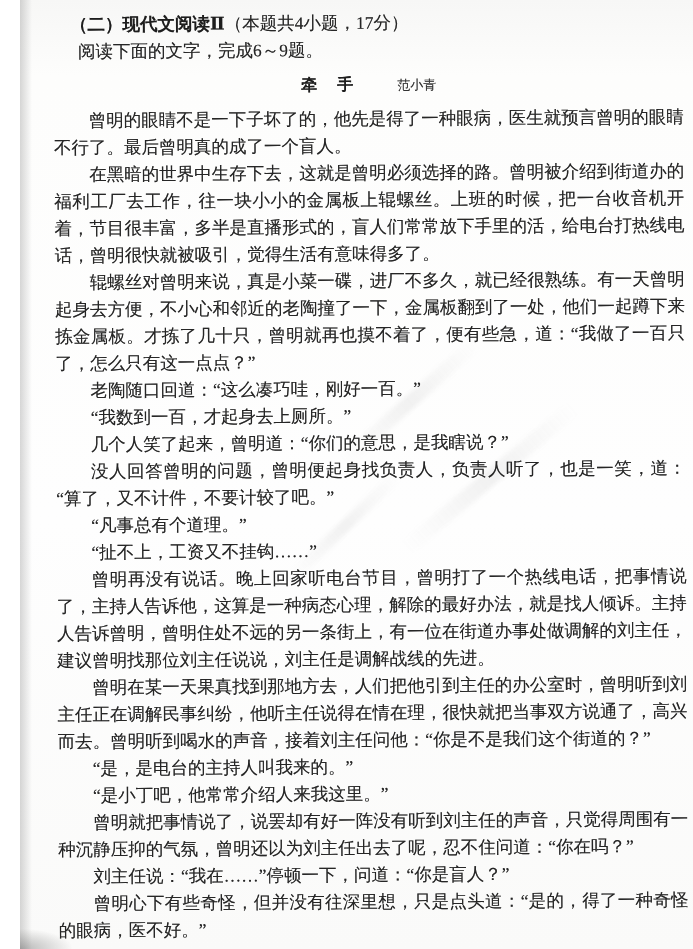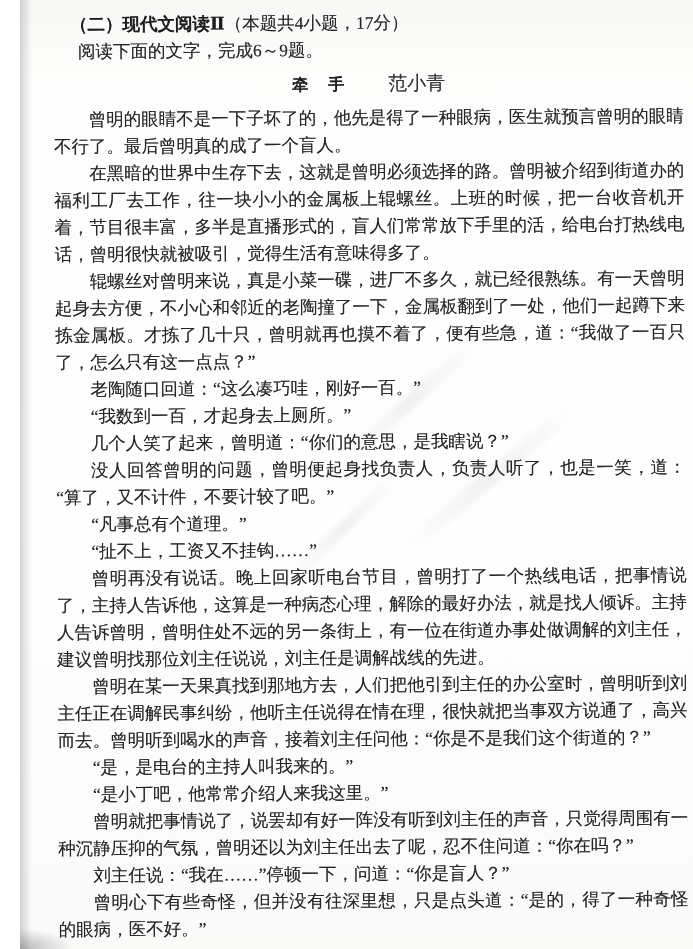--- a/index.html
+++ b/index.html
@@ -62,21 +62,21 @@
     text-align: center;
     line-height: 32px;
   }
   .article-title {
     font-size: 16px;
     font-weight: bold;
     letter-spacing: 2px;
     color: #1d1d1d;
   }
   .article-author {
-    font-size: 19px;
+    font-size: 13px;
     margin-left: 42px;
     color: #333333;
   }
   .para {
     margin: 0;
     text-indent: 2em;
     text-align: justify;
     word-break: break-all;
   }
 </style>

